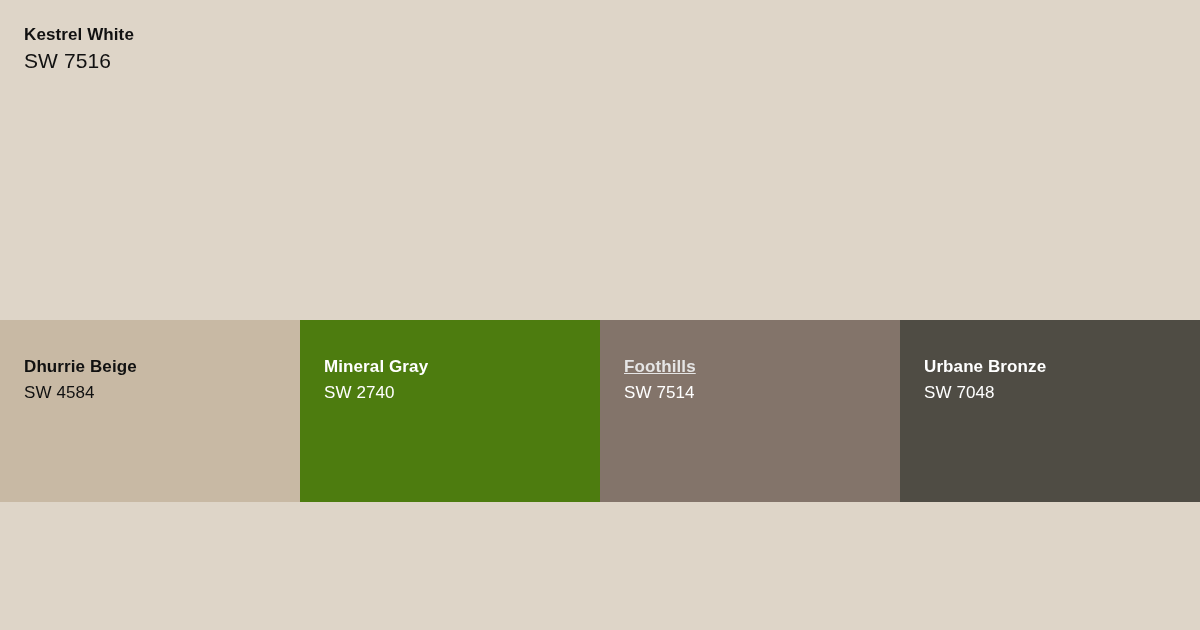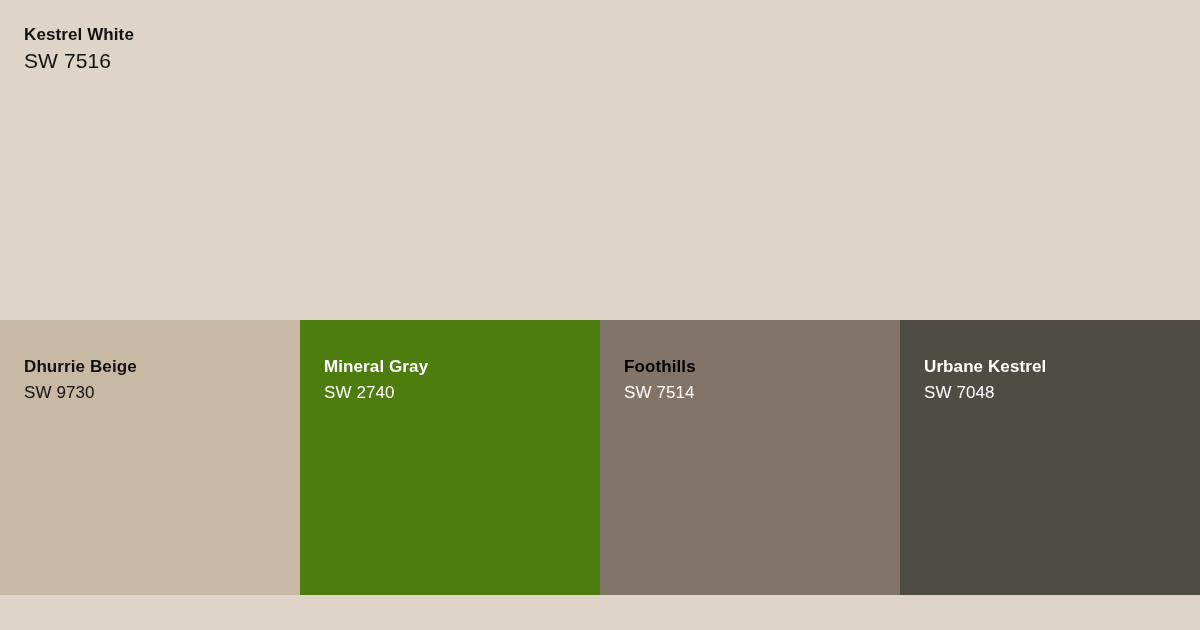--- a/index.html
+++ b/index.html
@@ -11,21 +11,21 @@
   }
 
   body {
     font-family: "Liberation Sans", sans-serif;
     background: #ded5c8;
   }
 
   #palette-card {
     position: relative;
     width: 1200px;
-    height: 595px;
+    height: 502px;
     display: flex;
     flex-direction: column;
   }
 
   
   #header-band {
     position: relative;
     width: 100%;
     height: 320px;
     background: #ded5c8;
@@ -112,39 +112,39 @@
       <div class="swatch-code" style="color: rgb(17, 17, 17);">SW 7516</div>
     </div>
 
   </div>
 
   <div id="coordinating-row">
 
     <div class="coord-swatch text-dark" style="background: rgb(200, 185, 164);">
       <div class="coord-swatch-info">
         <div class="swatch-title" style="color: rgb(17, 17, 17);">Dhurrie Beige</div>
-        <div class="swatch-code" style="color: rgb(17, 17, 17);">SW 9730</div>
+        <div class="swatch-code" style="color: rgb(17, 17, 17);">SW 4584</div>
       </div>
     </div>
 
     <div class="coord-swatch text-light" style="background: #4d7c0f;">
       <div class="coord-swatch-info">
         <div class="swatch-title" style="color: rgb(255, 255, 255);">Mineral Gray</div>
         <div class="swatch-code" style="color: rgb(255, 255, 255);">SW 2740</div>
       </div>
     </div>
 
     <div class="coord-swatch text-light" style="background: rgb(131, 116, 106);">
       <div class="coord-swatch-info">
-        <div class="swatch-title" style="color: #000000;">Foothills</div>
+        <div class="swatch-title" style="color: #e5e5e5; text-decoration: underline;">Foothills</div>
         <div class="swatch-code" style="color: rgb(255, 255, 255);">SW 7514</div>
       </div>
     </div>
 
     <div class="coord-swatch text-light" style="background: rgb(79, 76, 68);">
       <div class="coord-swatch-info">
-        <div class="swatch-title" style="color: rgb(255, 255, 255);">Urbane Kestrel</div>
+        <div class="swatch-title" style="color: rgb(255, 255, 255);">Urbane Bronze</div>
         <div class="swatch-code" style="color: rgb(255, 255, 255);">SW 7048</div>
       </div>
     </div>
 
   </div>
 </div>
 
 </body></html>

